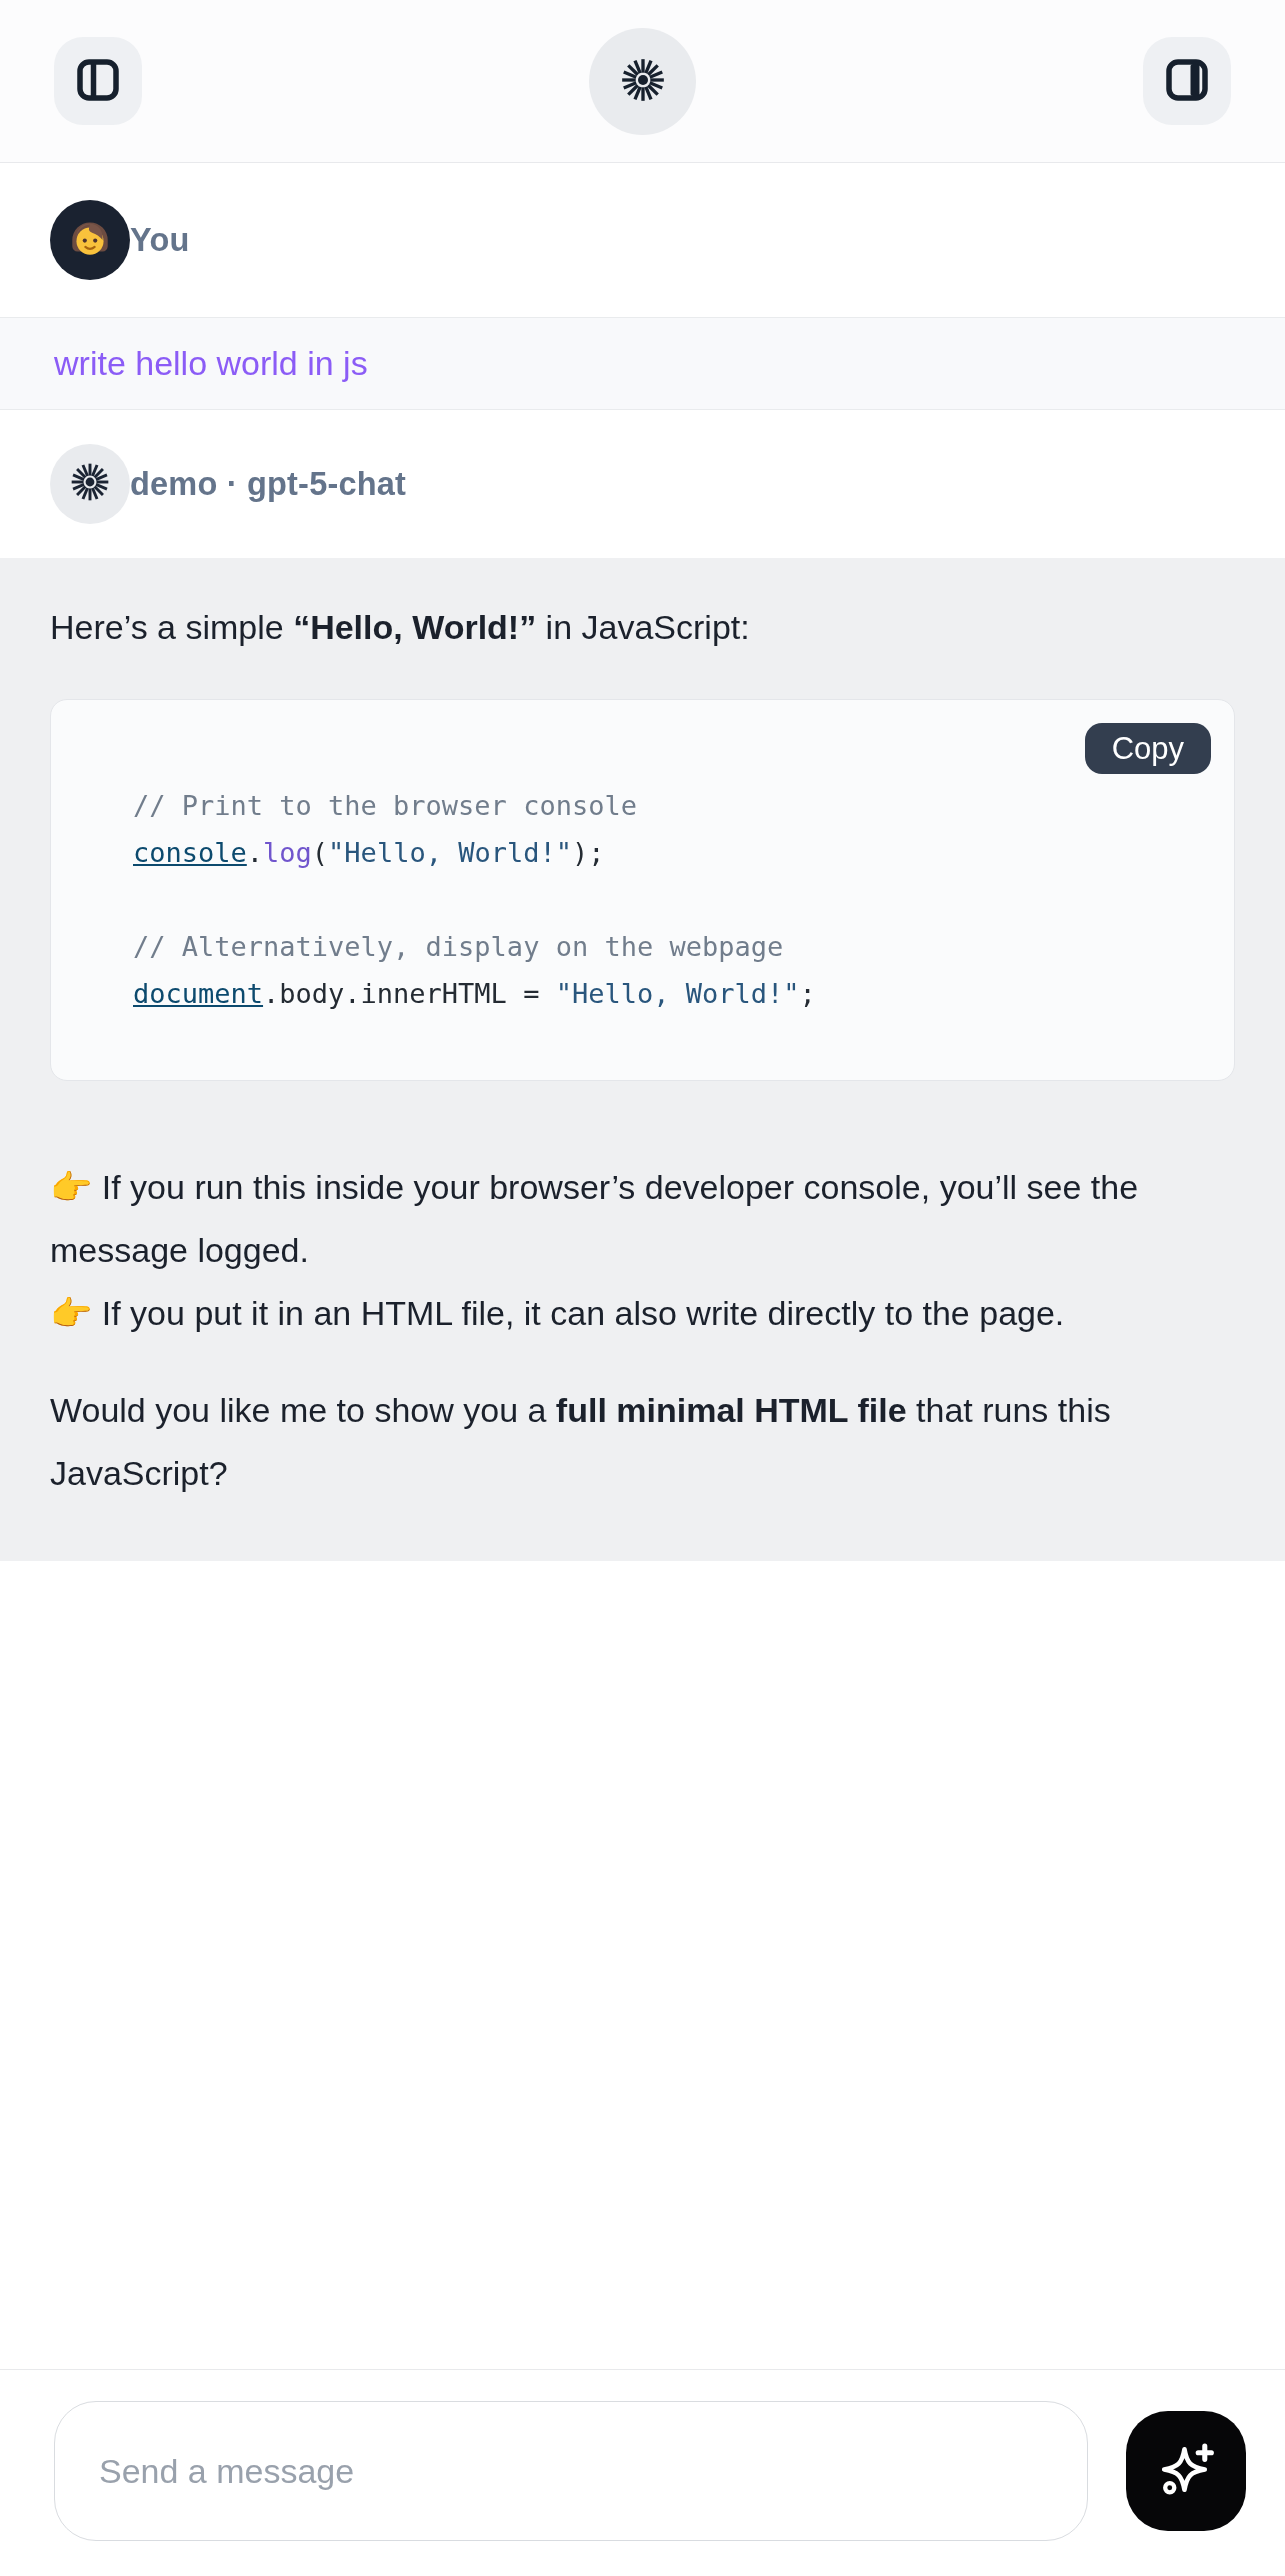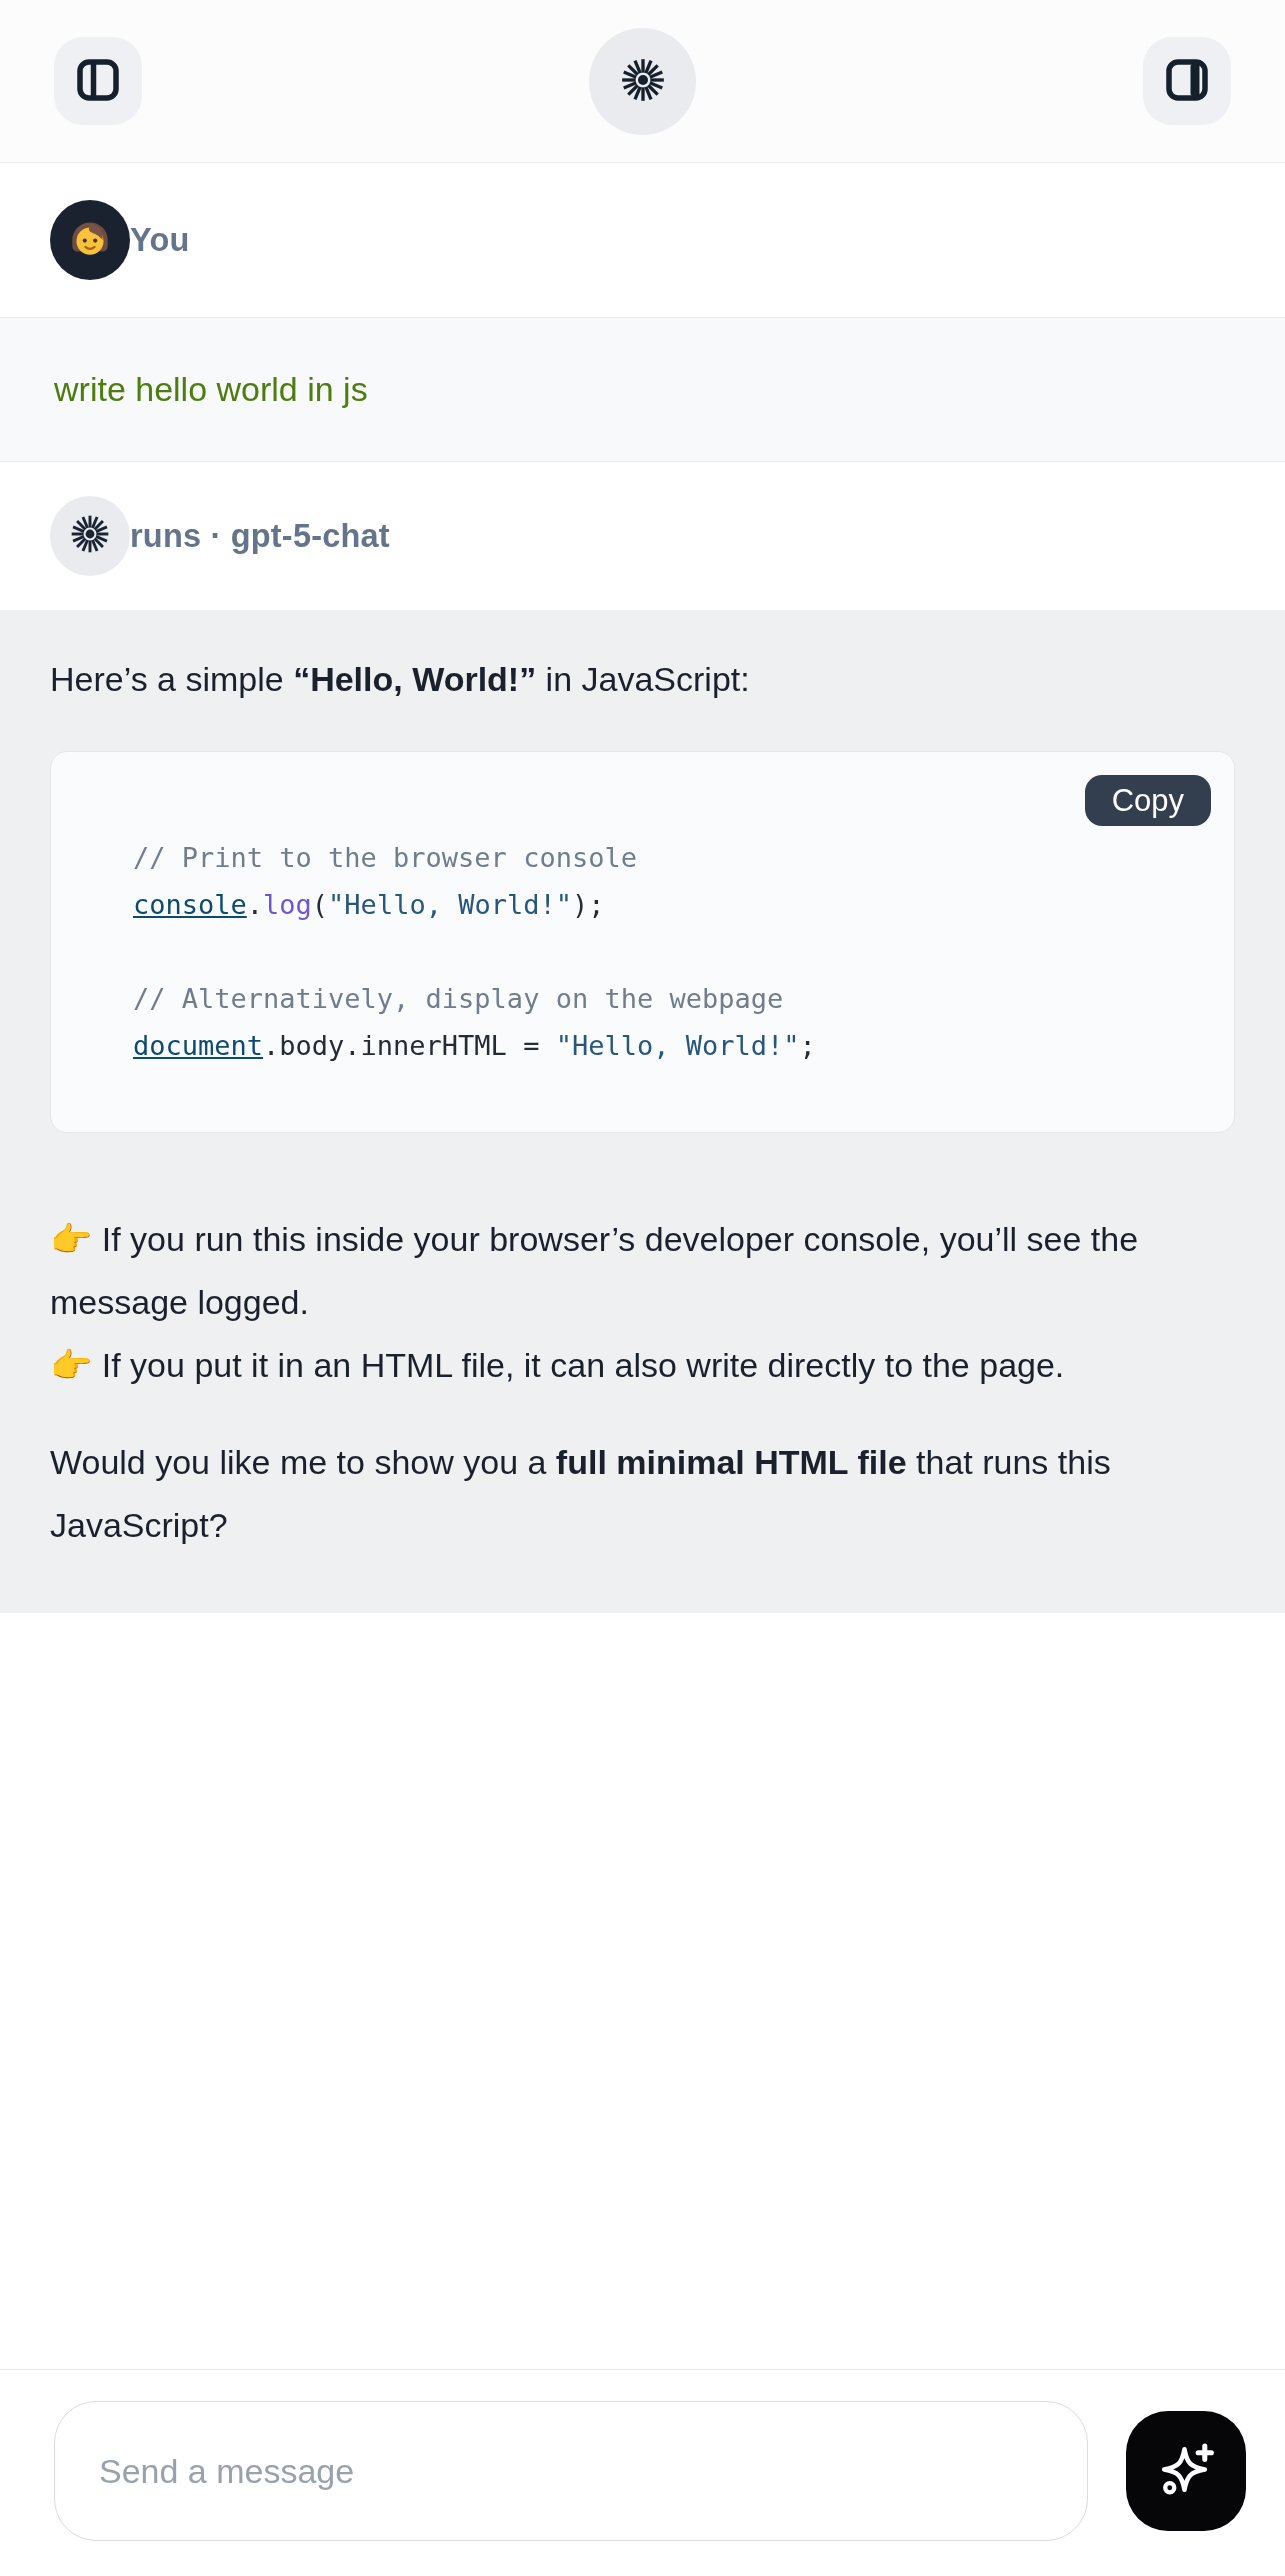--- a/index.html
+++ b/index.html
@@ -50,22 +50,22 @@
   .avatar.bot-avatar  { background: #e9ebee; color: #1b2433; }
   .sender-label {
     font-size: 32.5px; font-weight: 700; color: #64748b;
     letter-spacing: 0.2px;
   }
 
   .user-band {
     background: #f8f9fb;
     border-top: 1.9px solid #e9ebed;
     border-bottom: 1.9px solid #e9ebed;
-    padding: 44px 54px;
-    font-size: 34px; line-height: 55px; color: #4d7c0f;
+    padding: 18px 54px;
+    font-size: 34px; line-height: 55px; color: #8b5cf6;
   }
 
   
   .bot-band {
     background: #eff0f2;
     padding: 38px 50px 56px 50px;
   }
   .para { font-size: 34px; line-height: 63px; color: #1b212c; }
   .para b { font-weight: 700; }
   .tips { margin-top: 75px; }
@@ -217,21 +217,21 @@
               <line x1="21.3" y1="17.5" x2="16.3" y2="5.5"></line>
             <line x1="24" y1="17" x2="24" y2="4"></line>
               <line x1="26.7" y1="17.5" x2="31.7" y2="5.5"></line>
             <line x1="29" y1="19" x2="38.1" y2="9.9"></line>
               <line x1="30.5" y1="21.3" x2="42.5" y2="16.3"></line>
           </g>
         </svg>
       </span>
     </div>
     <div class="sender-label">
-      <span>runs</span>
+      <span>demo</span>
       <span>·</span>
       <span>gpt-5-chat</span>
     </div>
   </div>
 
   <div class="bot-band">
     <p class="para"><span>Here’s a simple </span><b>“Hello, World!”</b><span> in JavaScript:</span></p>
 
     <div class="code-card">
       <button class="copy-btn">Copy</button>

